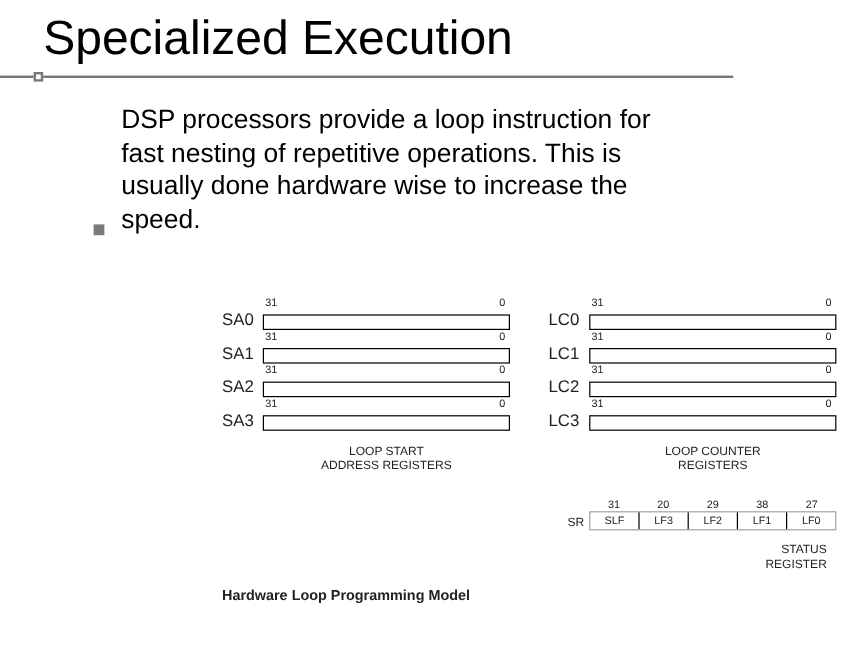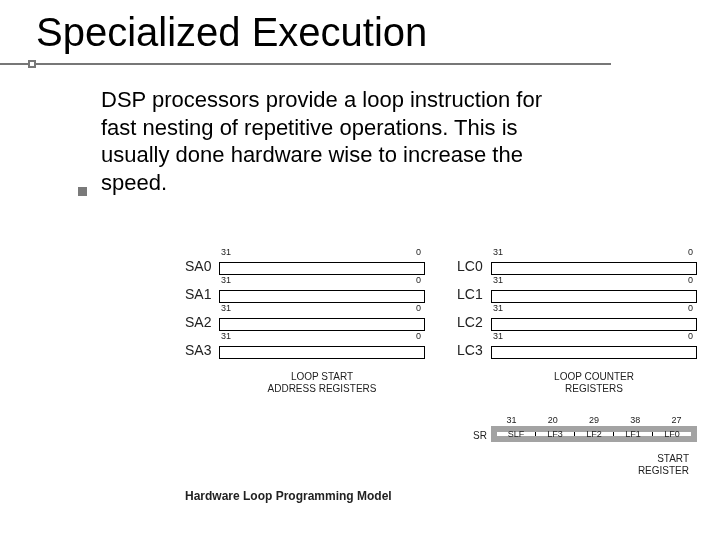--- a/index.html
+++ b/index.html
@@ -134,21 +134,21 @@
     left: 16px;
     bottom: 4px;
     font-size: 10px;
   }
   .sr-box {
     position: absolute;
     left: 34px;
     right: 0;
     bottom: 3px;
     height: 16px;
-    border: 6px solid #a3a3a3;
+    border: 1px solid #a3a3a3;
     background: #fff;
     display: flex;
     box-sizing: border-box;
   }
   .sr-cell {
     flex: 1 1 0;
     border-right: 1px solid #000;
     font-size: 9px;
     display: flex;
     align-items: center;
@@ -283,21 +283,21 @@
         </div>
         <div class="sr-box">
           <div class="sr-cell">SLF</div>
           <div class="sr-cell">LF3</div>
           <div class="sr-cell">LF2</div>
           <div class="sr-cell">LF1</div>
           <div class="sr-cell">LF0</div>
         </div>
       </div>
       <div class="sr-caption">
-        <span>START</span><br>
+        <span>STATUS</span><br>
         <span>REGISTER</span>
       </div>
     </div>
 
     <div class="figure-caption">Hardware Loop Programming Model</div>
   </div>
 
 </div>
 
 </body></html>

